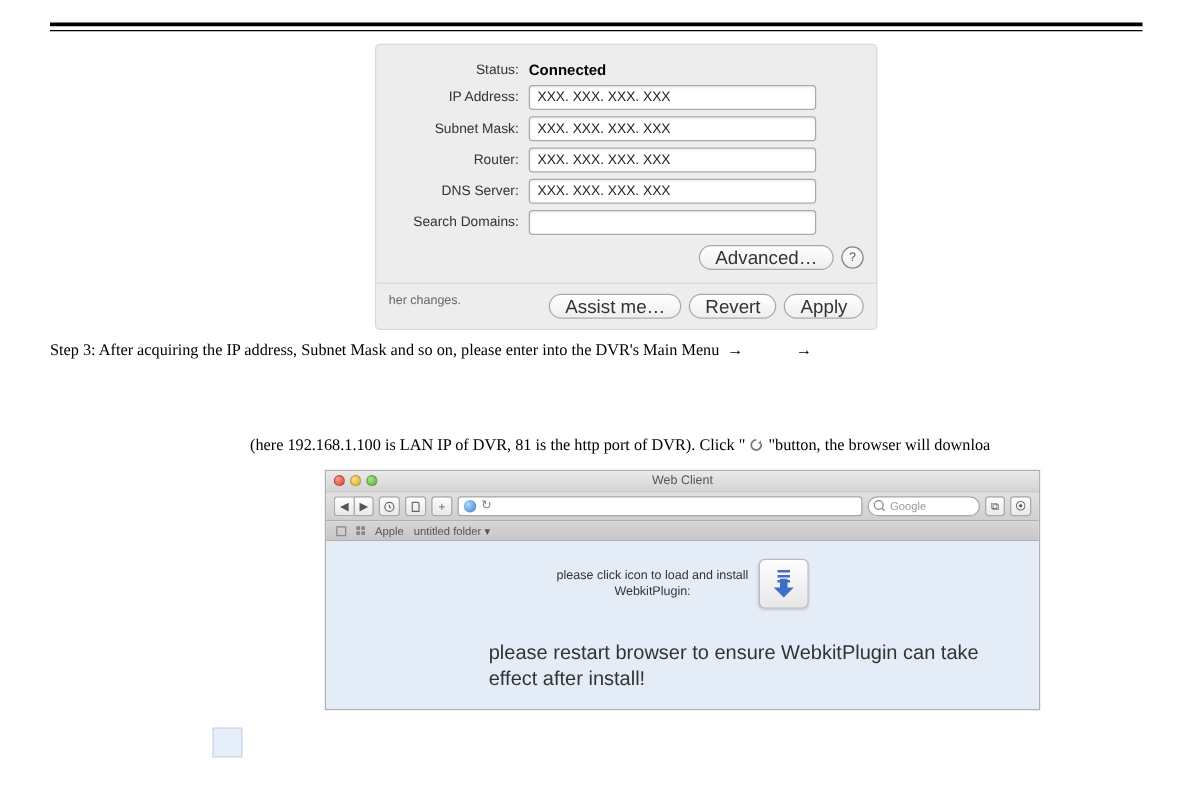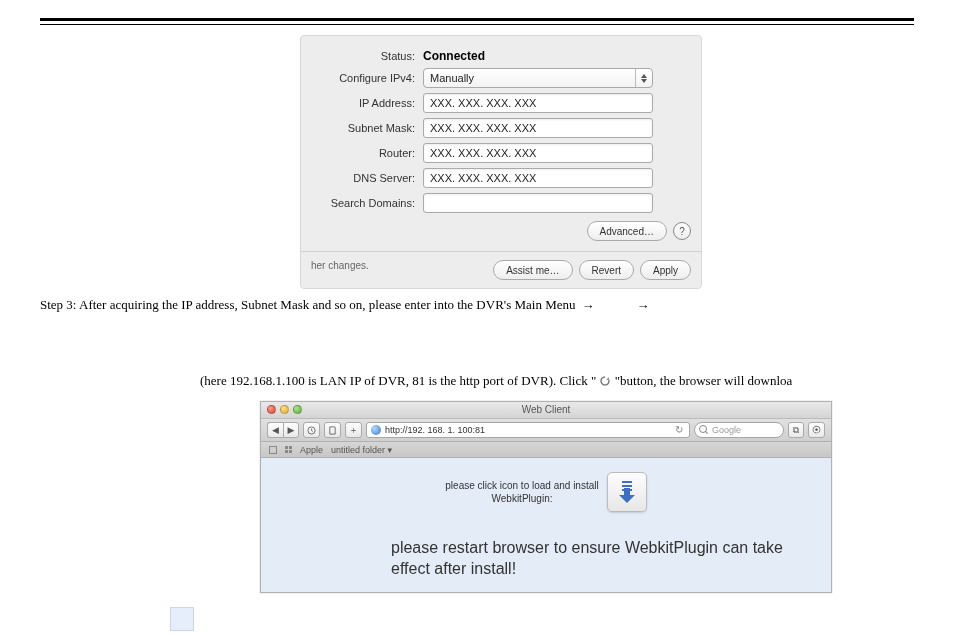--- a/index.html
+++ b/index.html
@@ -115,21 +115,21 @@
   }
   .mac-btn {
     display: inline-flex;
     align-items: center;
     justify-content: center;
     height: 20px;
     padding: 0 12px;
     background: linear-gradient(#ffffff,#eeeeee);
     border: 1px solid #aaa;
     border-radius: 10px;
-    font-size: 10px;
+    font-size: 15px;
     color: #333;
     font-family: inherit;
     cursor: pointer;
   }
   .help-circle {
     width: 16px; height: 16px;
     border: 1px solid #888;
     border-radius: 50%;
     display: inline-flex;
     align-items: center;
@@ -422,32 +422,20 @@
 
   <div class="mac-panel">
 
     <div class="row">
       <div class="lbl">Status:</div>
       <div class="val">
         <div class="status-val">Connected</div>
       </div>
     </div>
 
-    <div class="row">
-      <div class="lbl">Configure IPv4:</div>
-      <div class="val">
-        <div class="mac-select">
-          <span>Manually</span>
-          <span class="endcap">
-            <span class="tri-up"></span>
-              <span class="tri-down"></span>
-          </span>
-        </div>
-      </div>
-    </div>
 
     <div class="row">
       <div class="lbl">IP Address:</div>
       <div class="val"><input class="mac-input" value="XXX. XXX. XXX. XXX" style=""></div>
     </div>
 
     <div class="row">
       <div class="lbl">Subnet Mask:</div>
       <div class="val"><input class="mac-input" value="XXX. XXX. XXX. XXX" style=""></div>
     </div>
@@ -522,21 +510,20 @@
           </svg>
       </span>
       <span class="tb-btn">
         <svg width="9" height="9" viewBox="0 0 10 10">
             <path d="M2 1 h5 a1 1 0 0 1 1 1 v7 H2 Z" fill="none" stroke="#666"></path>
           </svg>
       </span>
       <span class="tb-btn">＋</span>
       <div class="addr">
         <span class="globe"></span>
-        <span class="url">http://192. 168. 1. 100:81</span>
         <span class="reload">↻</span>
       </div>
       <div class="search">
         <span class="mag"></span>
         <span class="ph">Google</span>
       </div>
       <span class="tb-btn">⧉</span>
       <span class="tb-btn">⦿</span>
     </div>
 

